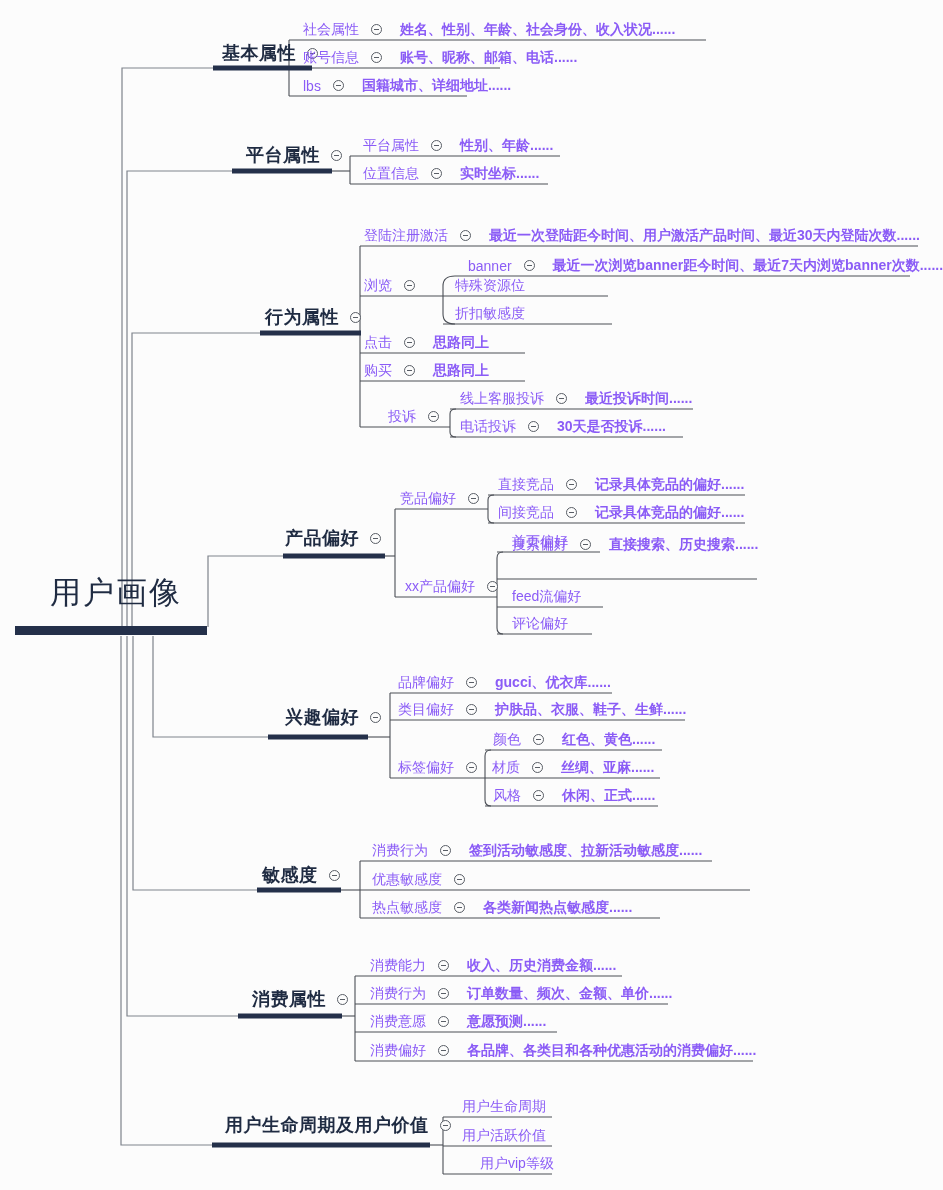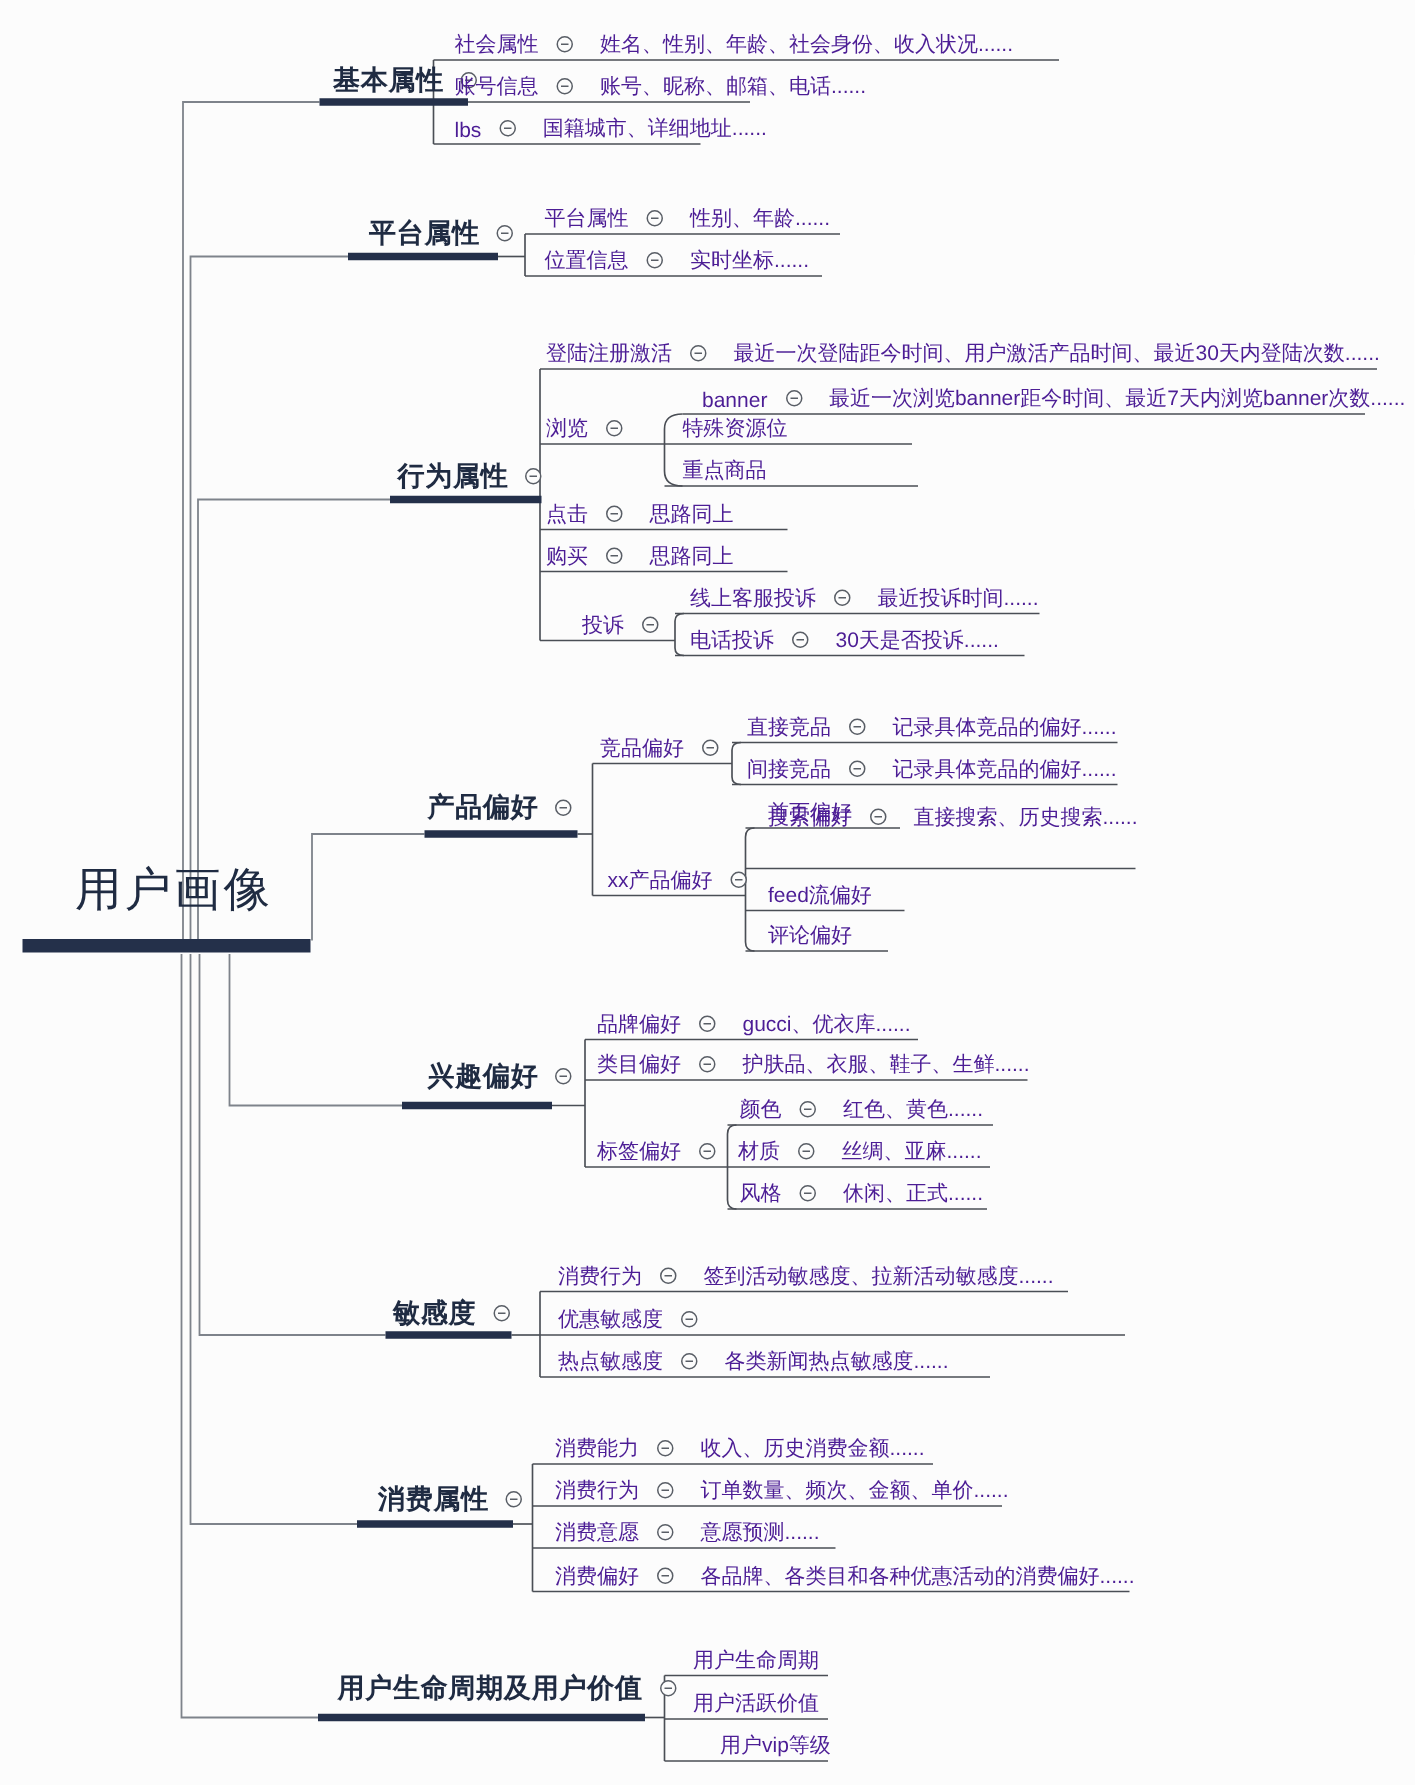--- a/index.html
+++ b/index.html
@@ -7,23 +7,23 @@
     position:relative; width:943px; height:1190px; margin:0 auto;
     background:#fcfcfc; overflow:hidden;
     font-family:"Liberation Sans","DejaVu Sans",sans-serif;
   }
   .wires { position:absolute; left:0; top:0; }
   .wires path.ln { stroke:#4a4e55; stroke-width:1.1; fill:none; }
   .wires path.tr { stroke:#7e838b; stroke-width:1.2; fill:none; }
   .wires rect.bar { fill:#24304a; }
   .nd {
     position:absolute; display:flex; align-items:center; gap:12px;
-    height:17px; white-space:nowrap; color:#4c1d95; font-size:14px;text-align:center;
-  }
-  .nd .vl { margin-left:6px; }
+    height:17px; white-space:nowrap; color:#8b5cf6; font-size:14px;text-align:center;
+  }
+  .nd .vl { margin-left:6px;font-weight:bold; }
   .branch {
     position:absolute; display:flex; align-items:center; gap:11px;
     height:22px; white-space:nowrap; color:#1f2b42;
     font-weight:bold; font-size:18px; letter-spacing:0.5px;
   }
   .root-label {
     position:absolute; color:#1f2b42; font-weight:normal;
     font-size:31px; letter-spacing:2px;
   }
   .oicon {
@@ -180,21 +180,21 @@
     <span class="vl">最近一次浏览banner距今时间、最近7天内浏览banner次数......</span>
   </div>
   <div class="nd" style="left:364px;top:277px">
     <span class="lb">浏览</span>
     <span class="oicon"></span>
   </div>
   <div class="nd" style="left:455px;top:277px">
     <span class="lb">特殊资源位</span>
   </div>
   <div class="nd" style="left:455px;top:305px">
-    <span class="lb">重点商品</span>
+    <span class="lb">折扣敏感度</span>
   </div>
   <div class="nd" style="left:364px;top:334px">
     <span class="lb">点击</span>
     <span class="oicon"></span>
     <span class="vl">思路同上</span>
   </div>
   <div class="nd" style="left:364px;top:362px">
     <span class="lb">购买</span>
     <span class="oicon"></span>
     <span class="vl">思路同上</span>

